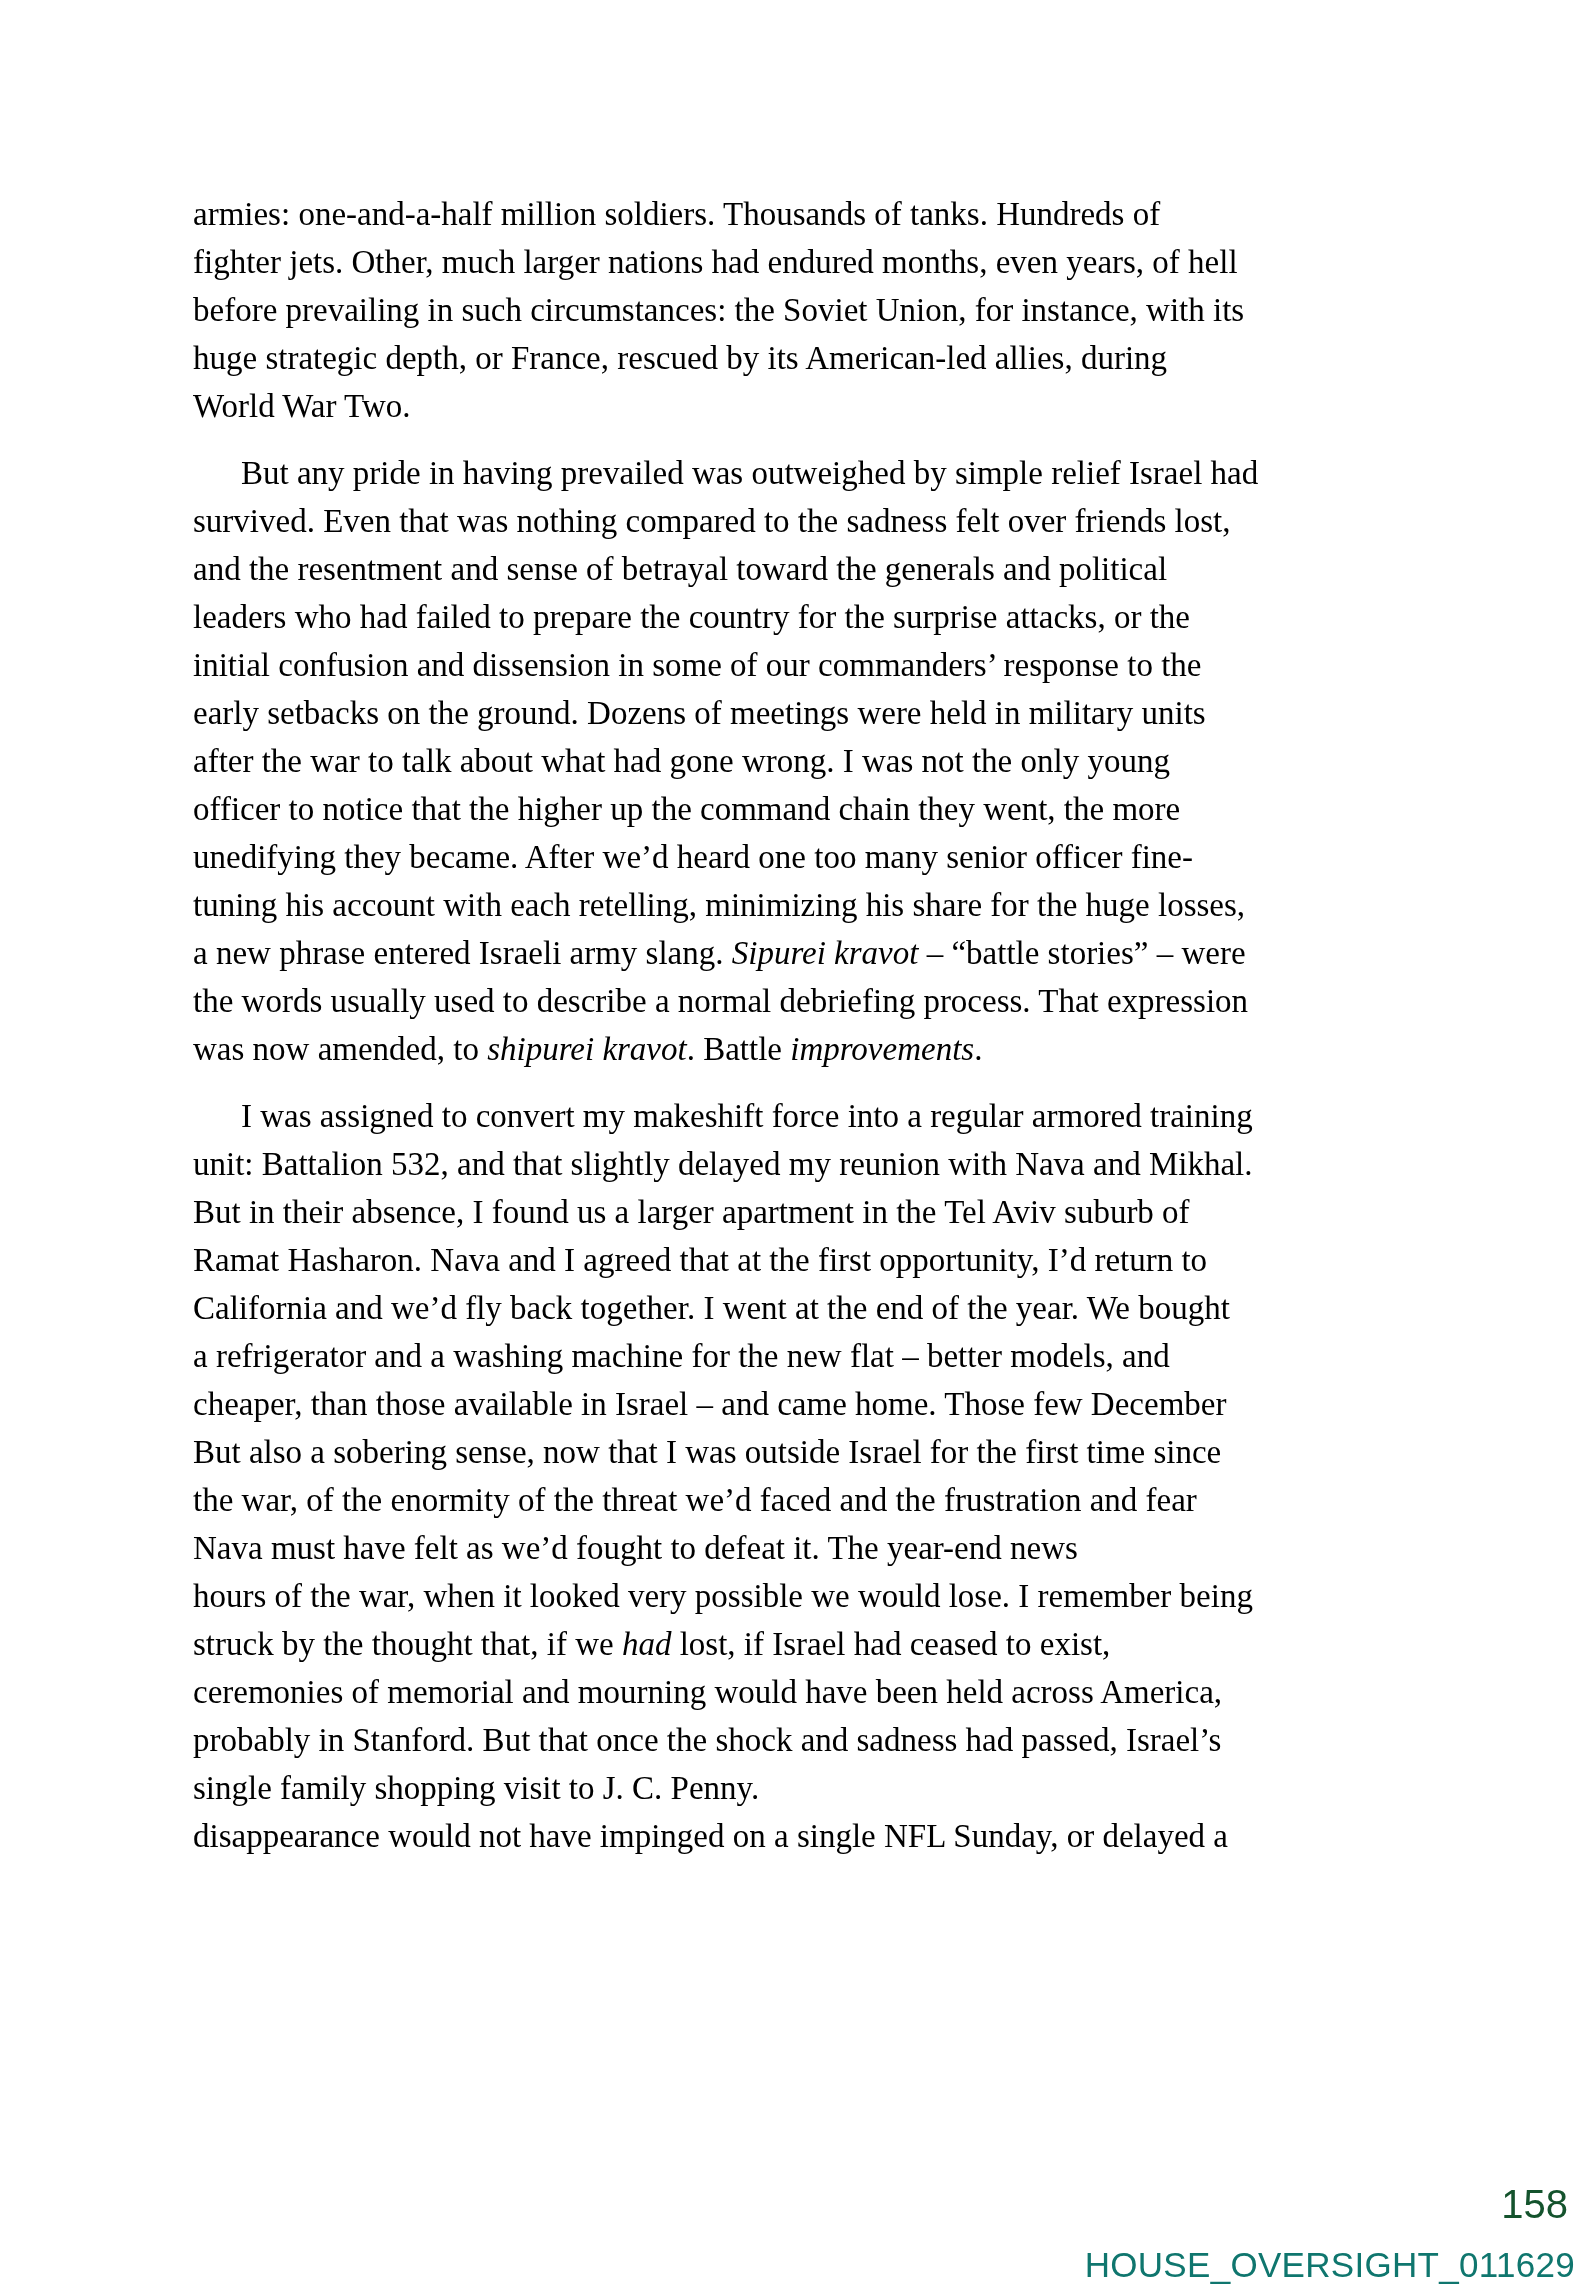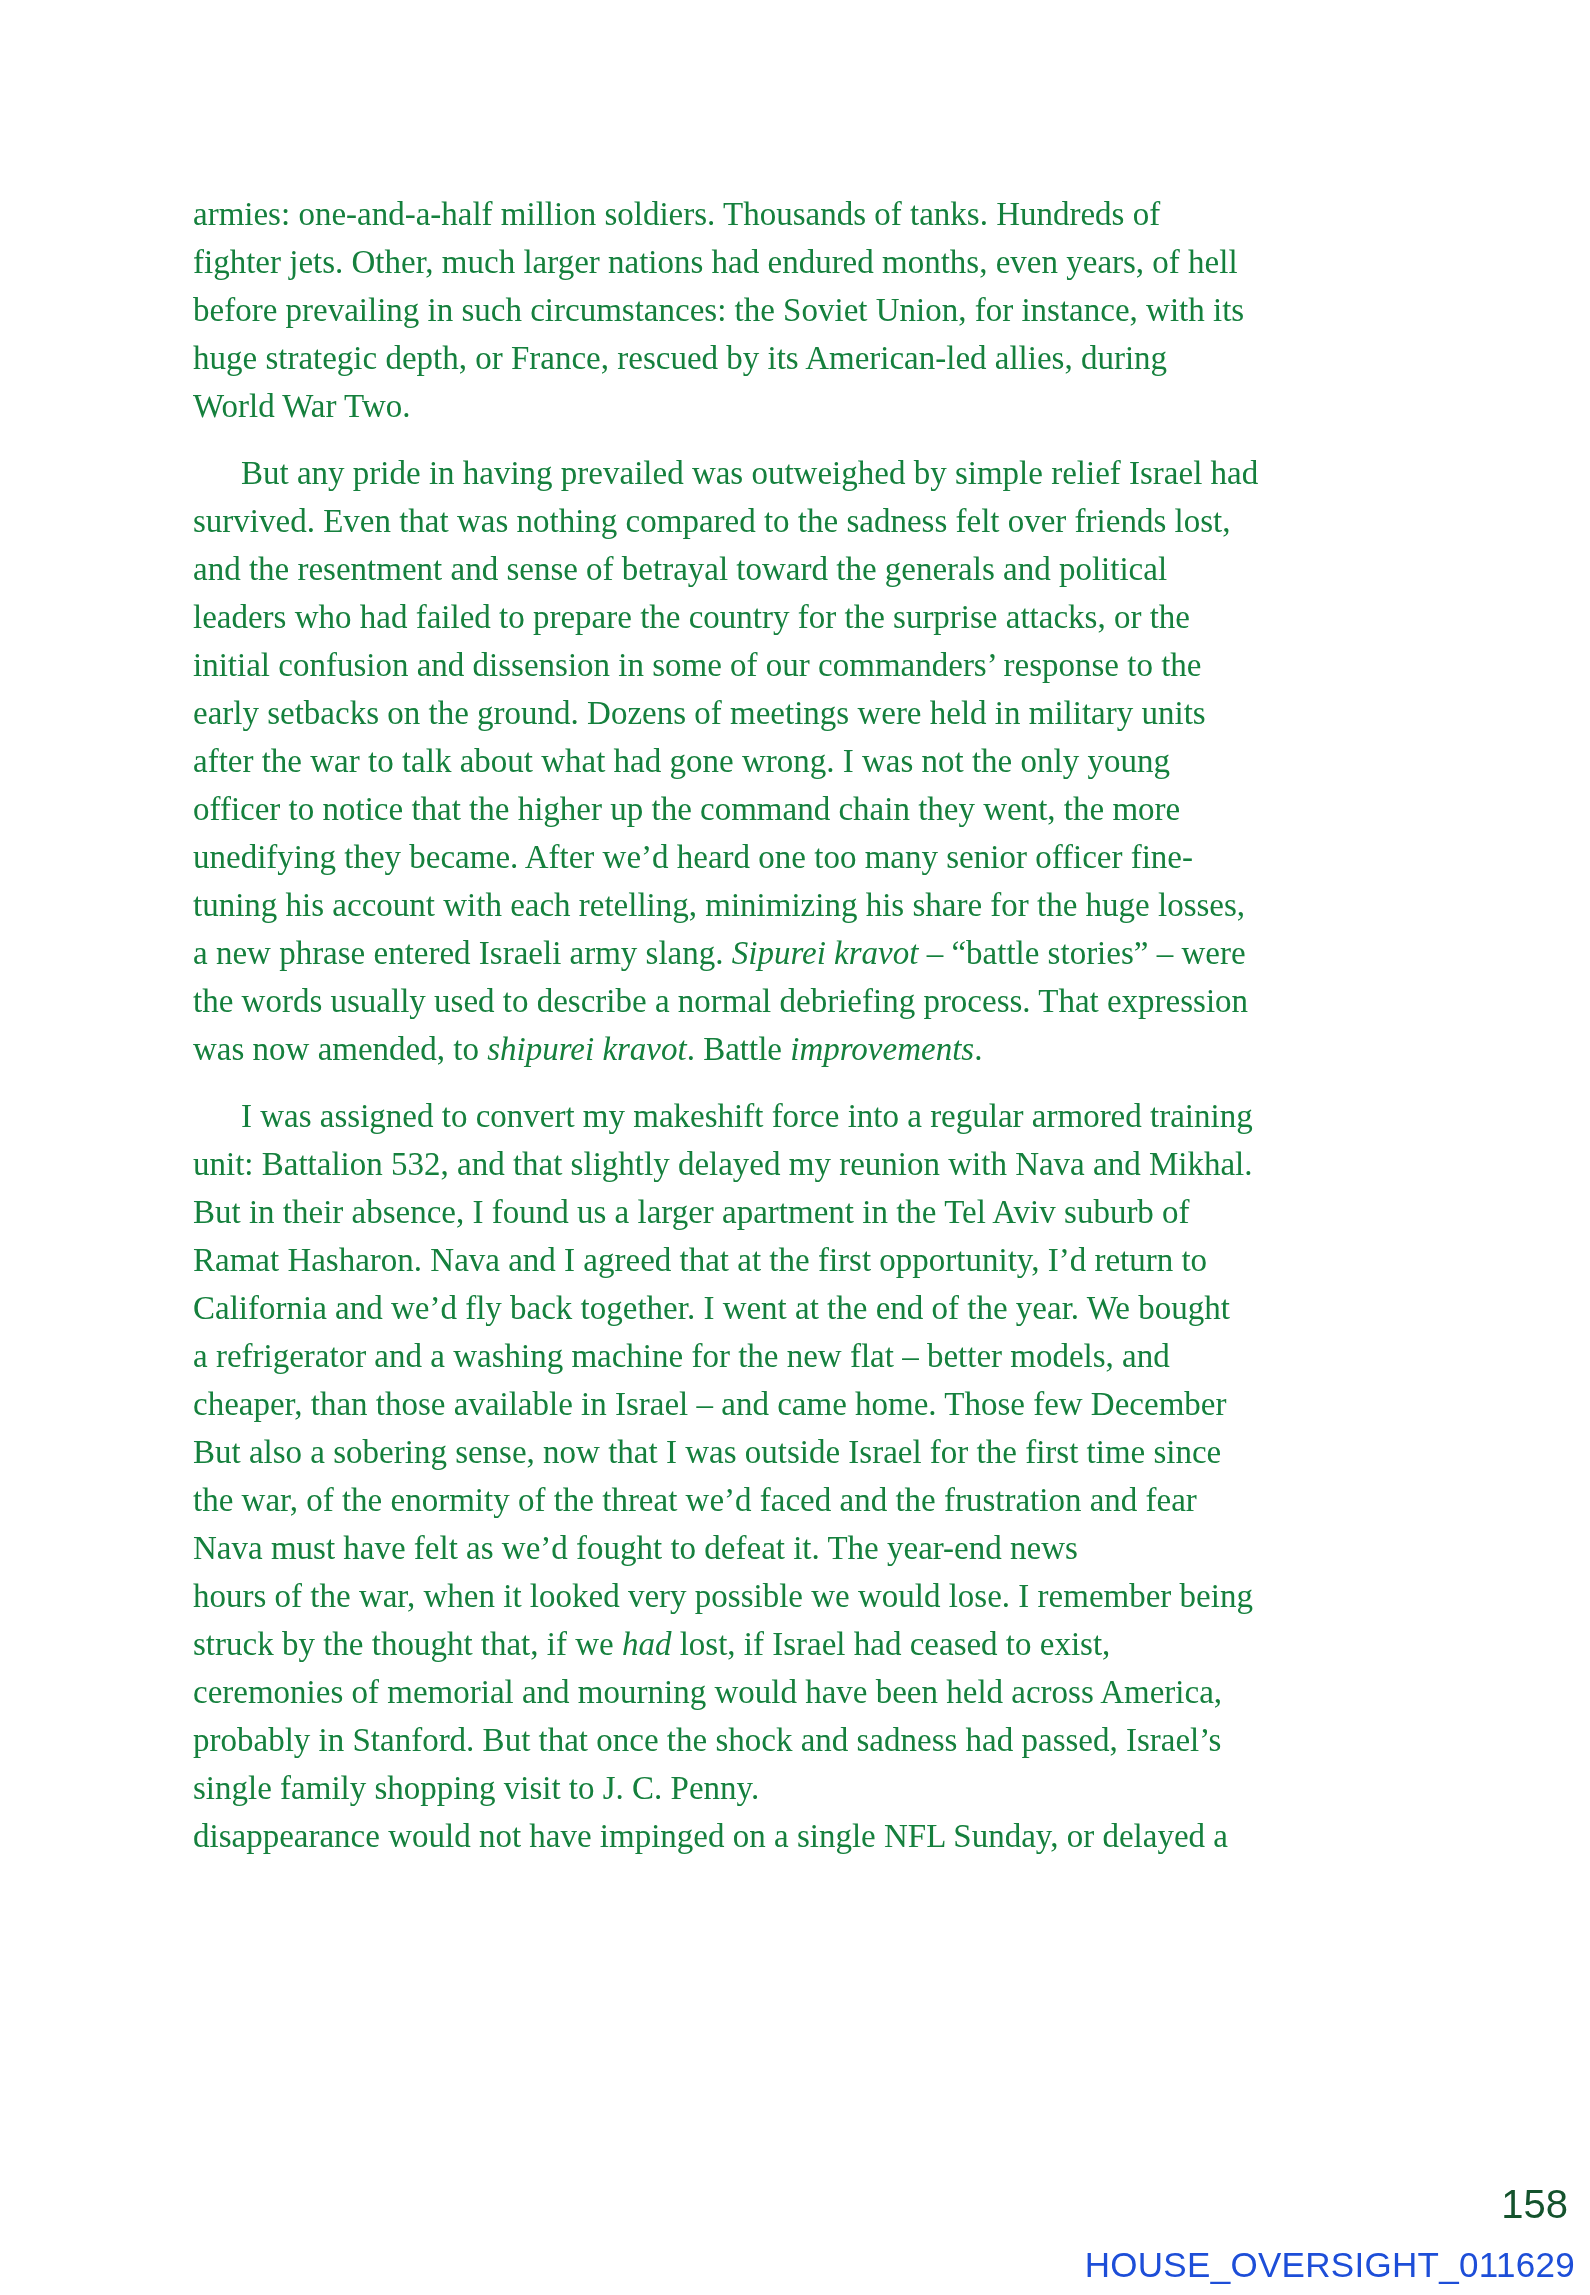--- a/index.html
+++ b/index.html
@@ -16,21 +16,21 @@
     color: #0b0b0b;
   }
   .text-block {
     position: absolute;
     left: 193px;
     top: 190px;
     width: 1239px;
     font-family: "Liberation Serif", serif;
     font-size: 33px;
     line-height: 48px;
-    color: #15803d;
+    color: #000000;
   }
   .para { margin: 0; }
   .para + .para { margin-top: 19px; }
   .para.indent .line:first-child { text-indent: 48px; }
   .line { white-space: pre; }
   .it { font-style: italic; text-align: center; }
   .page-number {
     position: absolute;
     top: 2184px;
     right: 23px;
@@ -40,21 +40,21 @@
     color: #14532d;
   }
   .bates-stamp {
     position: absolute;
     top: 2246px;
     right: 16px;
     font-family: "Liberation Sans", sans-serif;
     font-size: 35px;
     line-height: 1.1;
     letter-spacing: 0.3px;
-    color: #1d4ed8;
+    color: #0f766e;
   }
 </style>
 </head>
 <body>
 
 <div class="page">
   <div class="text-block">
       <div class="para">
         <div class="line"><span>armies: one-and-a-half million soldiers. Thousands of tanks. Hundreds of</span></div>
         <div class="line"><span>fighter jets. Other, much larger nations had endured months, even years, of hell</span></div>

